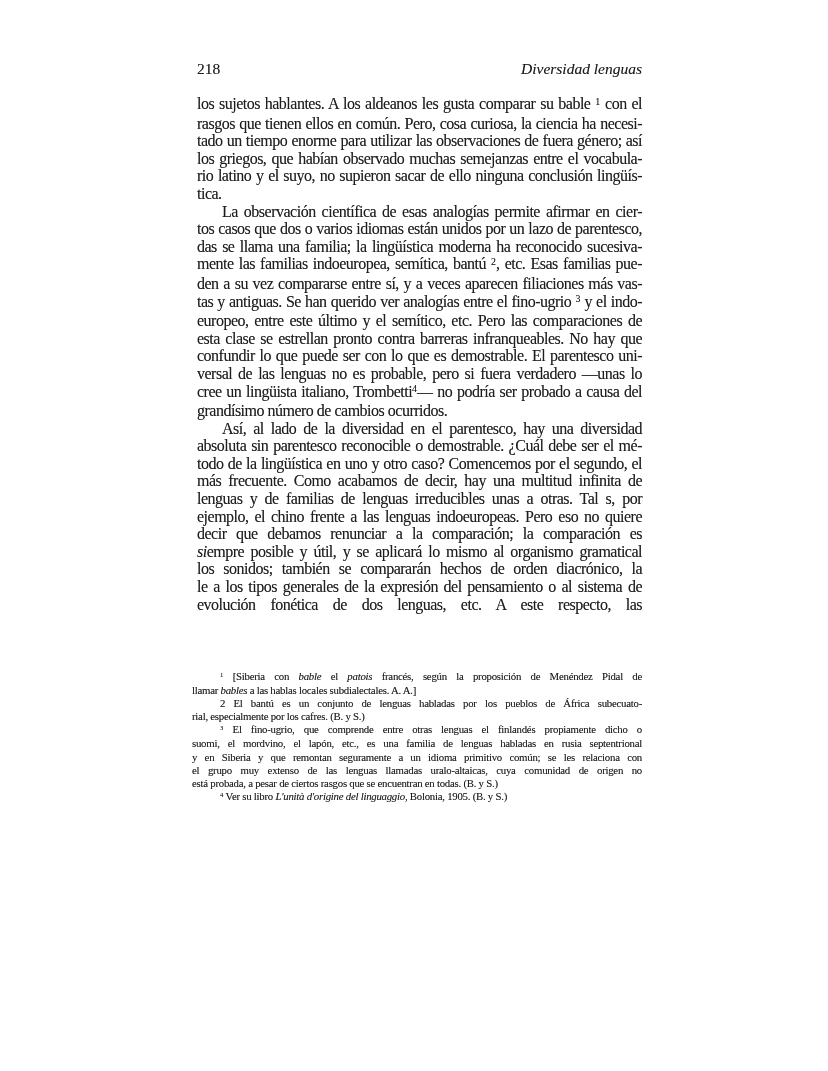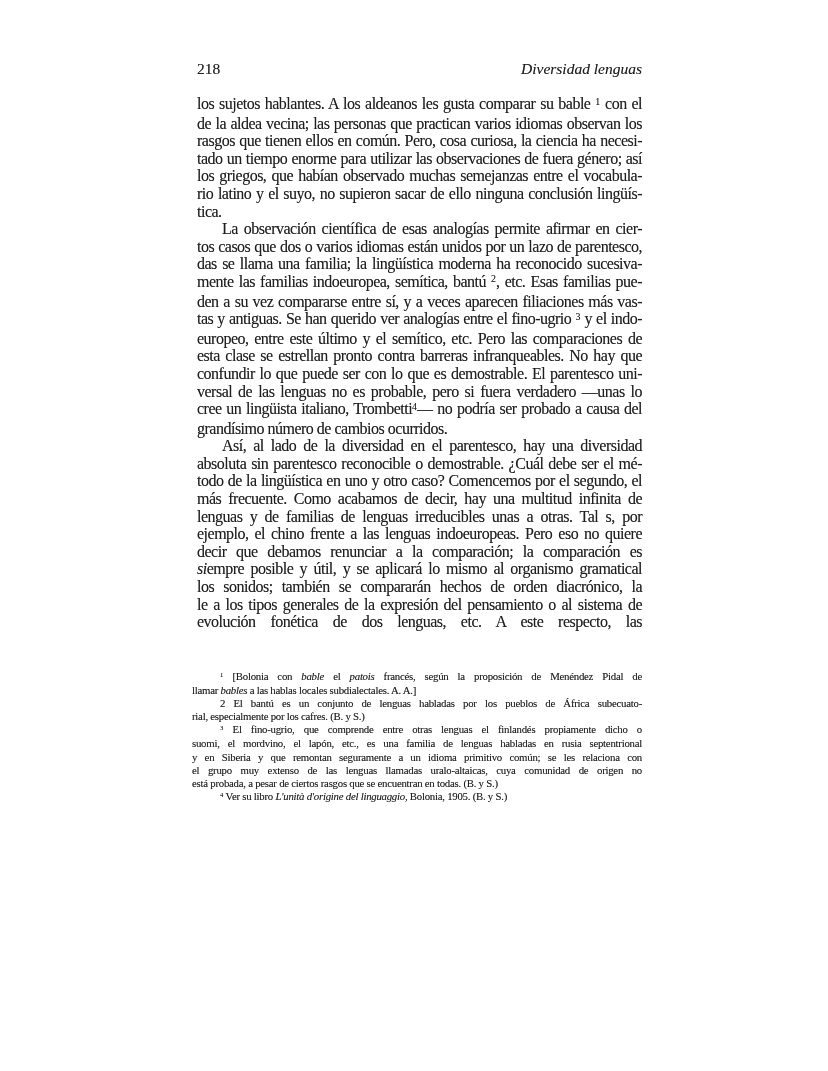--- a/index.html
+++ b/index.html
@@ -36,21 +36,20 @@
 
 <div class="page">
   <div class="column">
     <div class="running-header">
       <span class="pageno">218</span>
       <span class="runtitle">Diversidad lenguas</span>
     </div>
     <div id="body-text" class="body-text">
         <div class="para">
           <div class="line"><span>los sujetos hablantes. A los aldeanos les gusta comparar su bable </span><span class="sup">1</span><span> con el</span></div>
-          <div class="line"><span>de la aldea vecina; las personas que practican varios idiomas observan los</span></div>
           <div class="line"><span>rasgos que tienen ellos en común. Pero, cosa curiosa, la ciencia ha necesi-</span></div>
           <div class="line"><span>tado un tiempo enorme para utilizar las observaciones de fuera género; así</span></div>
           <div class="line"><span>los griegos, que habían observado muchas semejanzas entre el vocabula-</span></div>
           <div class="line"><span>rio latino y el suyo, no supieron sacar de ello ninguna conclusión lingüís-</span></div>
           <div class="line last"><span>tica.</span></div>
         </div>
         <div class="para">
           <div class="line first"><span>La observación científica de esas analogías permite afirmar en cier-</span></div>
           <div class="line"><span>tos casos que dos o varios idiomas están unidos por un lazo de parentesco,</span></div>
           <div class="line"><span>das se llama una familia; la lingüística moderna ha reconocido sucesiva-</span></div>
@@ -74,21 +73,21 @@
           <div class="line"><span>decir que debamos renunciar a la comparación; la comparación es</span></div>
           <div class="line"><span class="it">si</span><span>empre posible y útil, y se aplicará lo mismo al organismo gramatical</span></div>
           <div class="line"><span>los sonidos; también se compararán hechos de orden diacrónico, la</span></div>
           <div class="line"><span>le a los tipos generales de la expresión del pensamiento o al sistema de</span></div>
           <div class="line"><span>evolución fonética de dos lenguas, etc. A este respecto, las</span></div>
         </div>
       </div>
   </div>
   <div id="footnotes" class="footnotes">
       <div class="para">
-        <div class="line first"><span class="sup">1</span><span> [Bolonia con </span><span class="it">bable</span><span> el </span><span class="it">patois</span><span> francés, según la proposición de Menéndez Pidal de</span></div>
+        <div class="line first"><span class="sup">1</span><span> [Siberia con </span><span class="it">bable</span><span> el </span><span class="it">patois</span><span> francés, según la proposición de Menéndez Pidal de</span></div>
         <div class="line last"><span>llamar </span><span class="it">bables</span><span> a las hablas locales subdialectales. A. A.]</span></div>
       </div>
       <div class="para">
         <div class="line first"><span>2 El bantú es un conjunto de lenguas habladas por los pueblos de África subecuato-</span></div>
         <div class="line last"><span>rial, especialmente por los cafres. (B. y S.)</span></div>
       </div>
       <div class="para">
         <div class="line first"><span class="sup">3</span><span> El fino-ugrio, que comprende entre otras lenguas el finlandés propiamente dicho o</span></div>
         <div class="line"><span>suomi, el mordvino, el lapón, etc., es una familia de lenguas habladas en rusia septentrional</span></div>
         <div class="line"><span>y en Siberia y que remontan seguramente a un idioma primitivo común; se les relaciona con</span></div>

